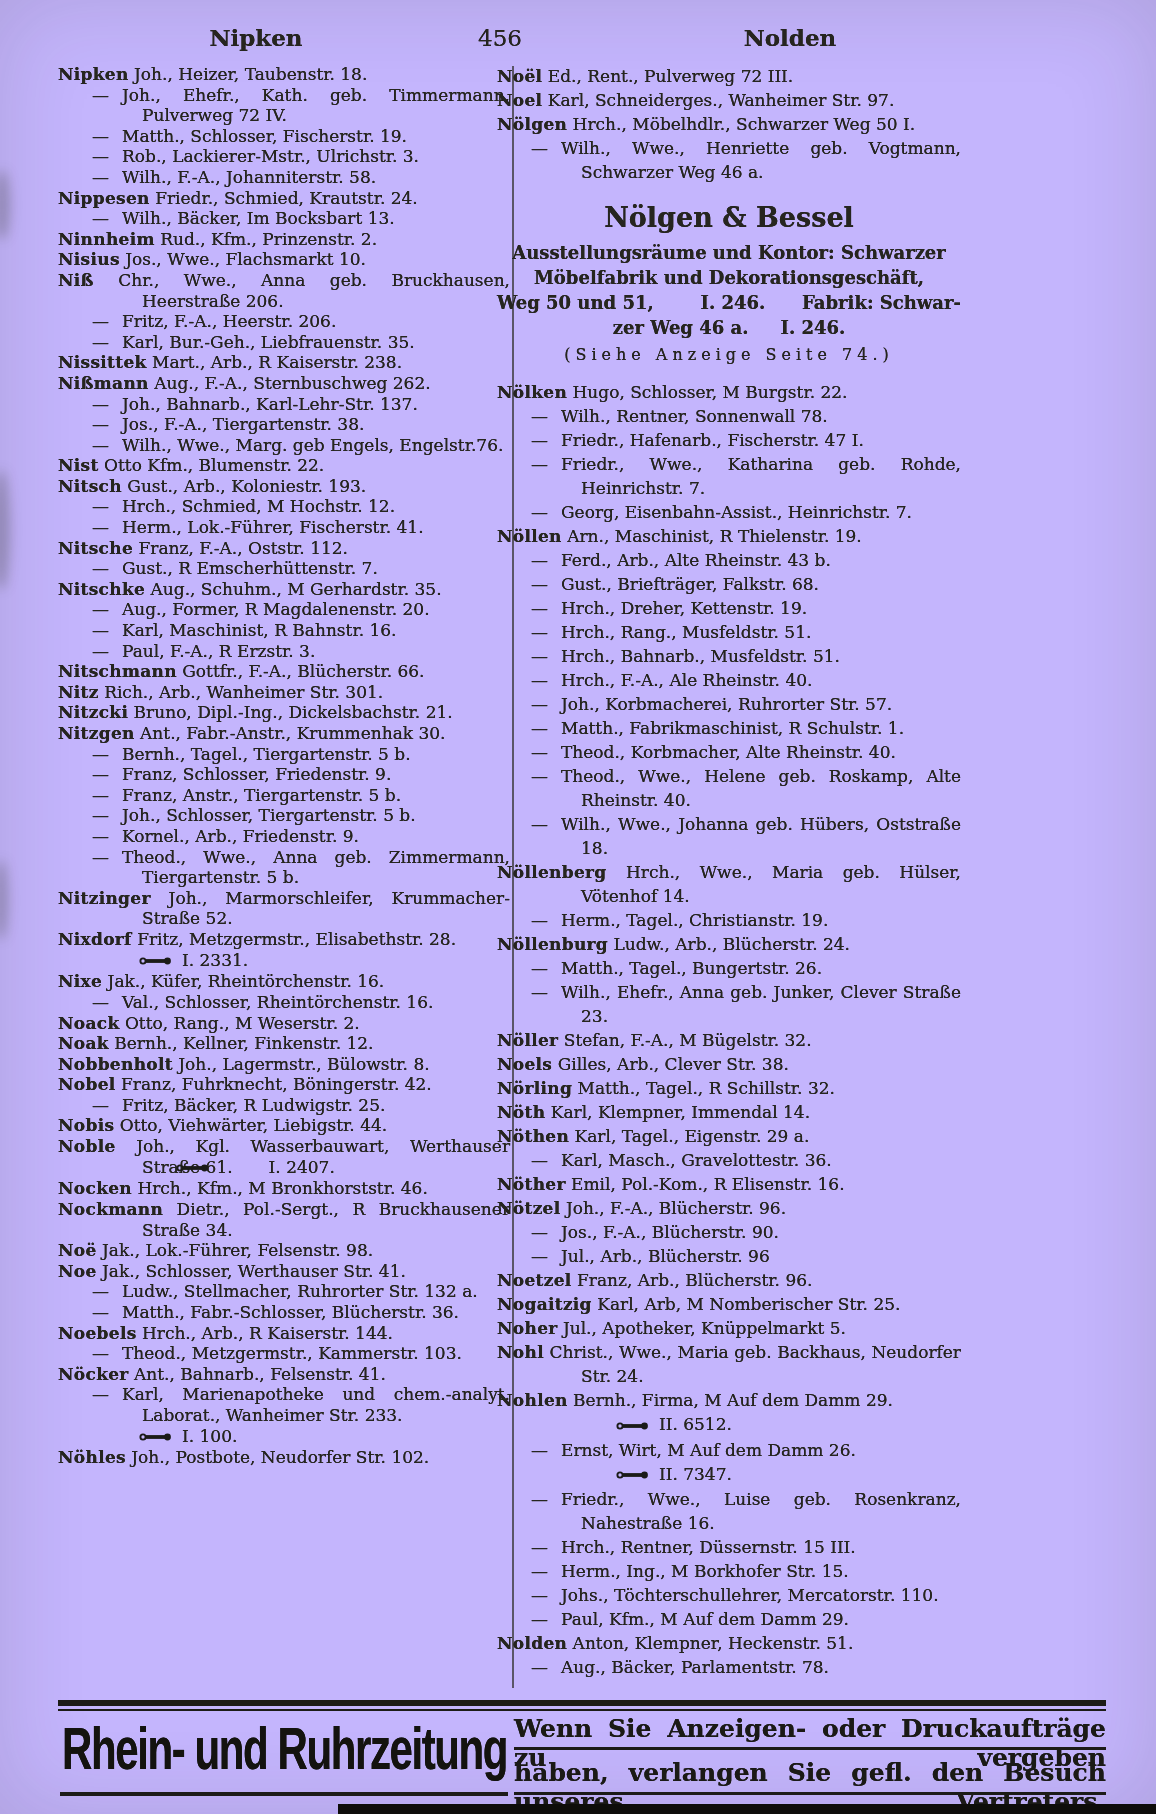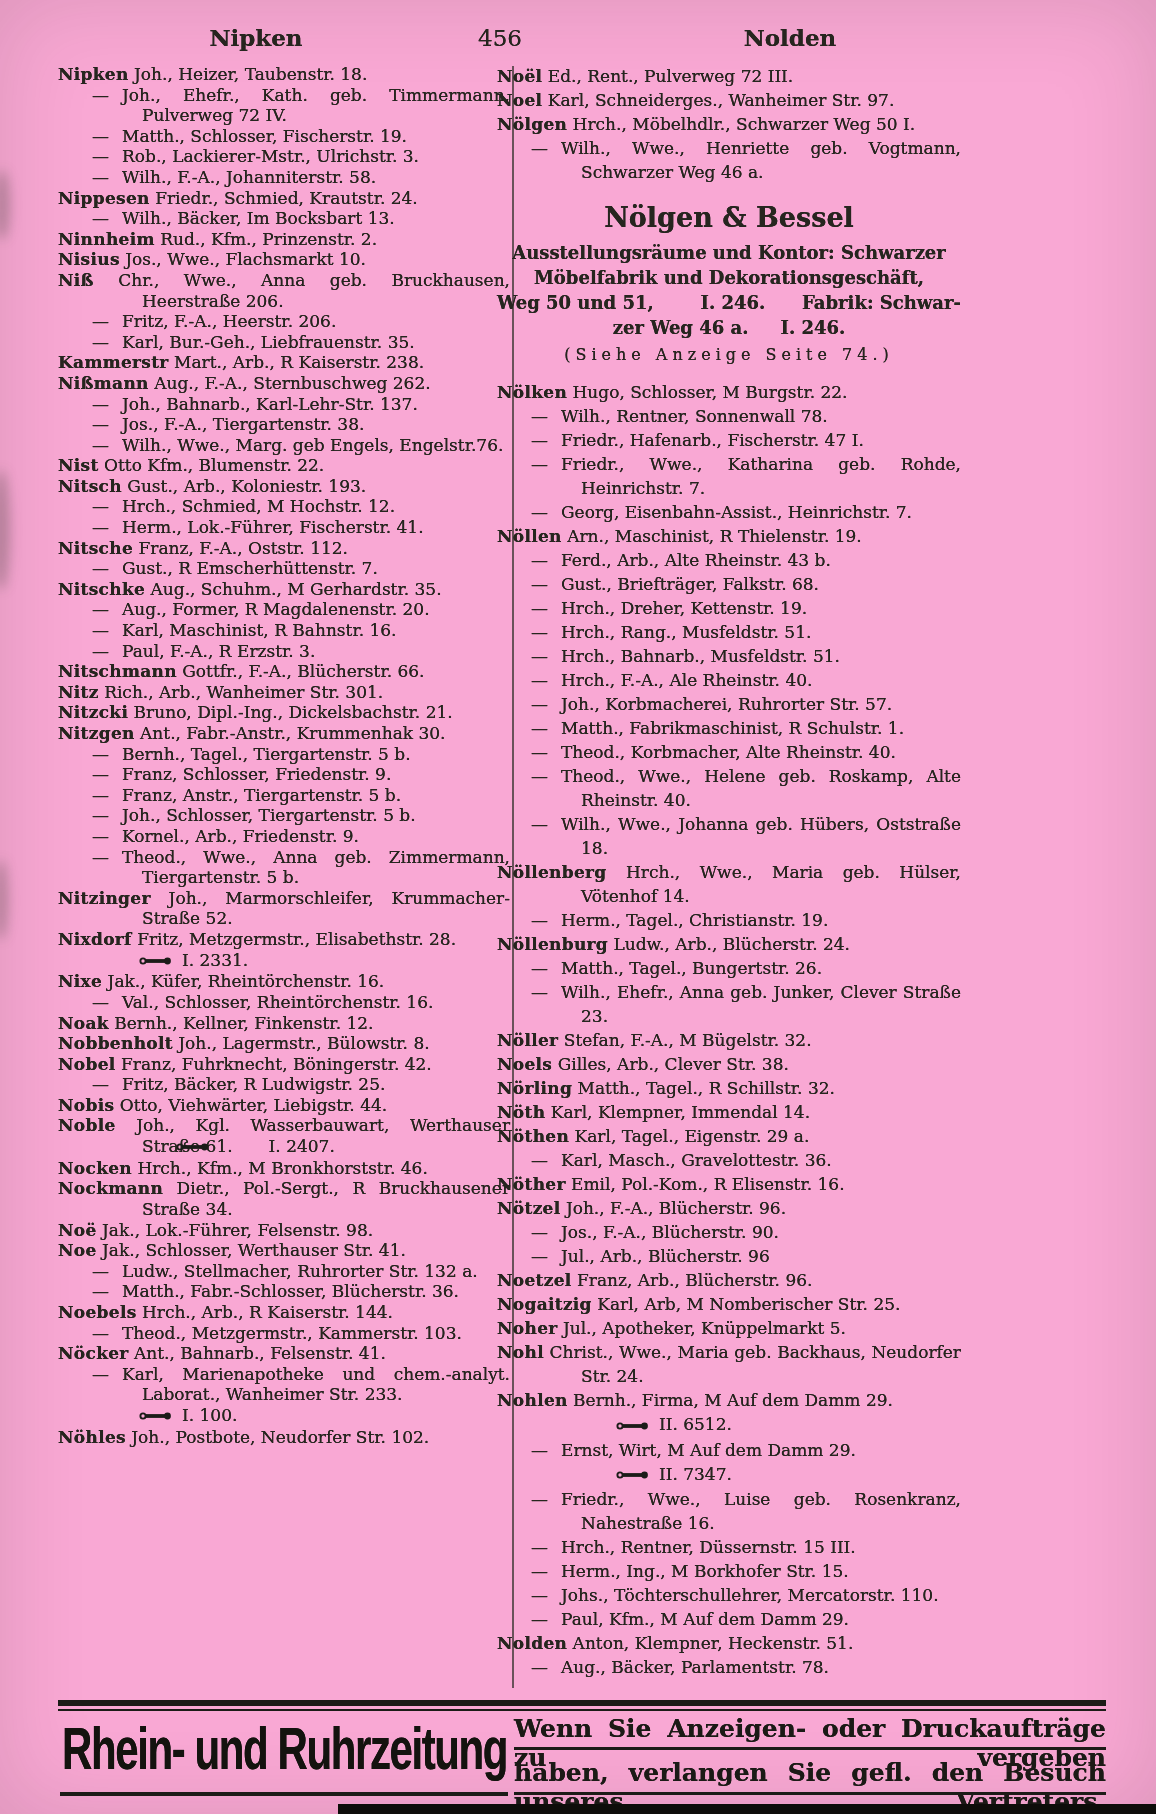--- a/index.html
+++ b/index.html
@@ -1,17 +1,17 @@
 <!DOCTYPE html>
 <html><head>
 <meta charset="utf-8">
 <style>
   html,body{margin:0;padding:0;background:#8f8e89;}
   .page{
-    position:relative;width:1156px;height:1814px;background:#f9a8d4;
+    position:relative;width:1156px;height:1814px;background:#c4b5fd;
     overflow:hidden;font-family:"DejaVu Serif",serif;color:#26251f;
     box-shadow:inset 0 0 90px rgba(40,38,30,.14);
   }
   .ink{ text-shadow:0 0 .5px currentColor; }
 
   
   .hdr{position:absolute;top:24px;font-size:23px;line-height:28px;}
   .hdr-left{left:0;width:512px;text-align:center;font-weight:bold;}
   .hdr-num{left:440px;width:120px;text-align:center;}
   .hdr-right{left:520px;width:540px;text-align:center;font-weight:bold;}
@@ -74,21 +74,21 @@
       <div class="entry dash"><span class="dash-mark">—</span><span class="etext">Matth., Schlosser, Fischerstr. 19.</span></div>
       <div class="entry dash"><span class="dash-mark">—</span><span class="etext">Rob., Lackierer-Mstr., Ulrichstr. 3.</span></div>
       <div class="entry dash"><span class="dash-mark">—</span><span class="etext">Wilh., F.-A., Johanniterstr. 58.</span></div>
       <div class="entry"><span class="surname">Nippesen</span> <span class="etext">Friedr., Schmied, Krautstr. 24.</span></div>
       <div class="entry dash"><span class="dash-mark">—</span><span class="etext">Wilh., Bäcker, Im Bocksbart 13.</span></div>
       <div class="entry"><span class="surname">Ninnheim</span> <span class="etext">Rud., Kfm., Prinzenstr. 2.</span></div>
       <div class="entry"><span class="surname">Nisius</span> <span class="etext">Jos., Wwe., Flachsmarkt 10.</span></div>
       <div class="entry"><span class="surname">Niß</span> <span class="etext">Chr., Wwe., Anna geb. Bruckhausen, Heerstraße 206.</span></div>
       <div class="entry dash"><span class="dash-mark">—</span><span class="etext">Fritz, F.-A., Heerstr. 206.</span></div>
       <div class="entry dash"><span class="dash-mark">—</span><span class="etext">Karl, Bur.-Geh., Liebfrauenstr. 35.</span></div>
-      <div class="entry"><span class="surname">Kammerstr</span> <span class="etext">Mart., Arb., R Kaiserstr. 238.</span></div>
+      <div class="entry"><span class="surname">Nissittek</span> <span class="etext">Mart., Arb., R Kaiserstr. 238.</span></div>
       <div class="entry"><span class="surname">Nißmann</span> <span class="etext">Aug., F.-A., Sternbuschweg 262.</span></div>
       <div class="entry dash"><span class="dash-mark">—</span><span class="etext">Joh., Bahnarb., Karl-Lehr-Str. 137.</span></div>
       <div class="entry dash"><span class="dash-mark">—</span><span class="etext">Jos., F.-A., Tiergartenstr. 38.</span></div>
       <div class="entry dash"><span class="dash-mark">—</span><span class="etext">Wilh., Wwe., Marg. geb Engels, Engelstr.76.</span></div>
       <div class="entry"><span class="surname">Nist</span> <span class="etext">Otto Kfm., Blumenstr. 22.</span></div>
       <div class="entry"><span class="surname">Nitsch</span> <span class="etext">Gust., Arb., Koloniestr. 193.</span></div>
       <div class="entry dash"><span class="dash-mark">—</span><span class="etext">Hrch., Schmied, M Hochstr. 12.</span></div>
       <div class="entry dash"><span class="dash-mark">—</span><span class="etext">Herm., Lok.-Führer, Fischerstr. 41.</span></div>
       <div class="entry"><span class="surname">Nitsche</span> <span class="etext">Franz, F.-A., Oststr. 112.</span></div>
       <div class="entry dash"><span class="dash-mark">—</span><span class="etext">Gust., R Emscherhüttenstr. 7.</span></div>
@@ -108,20 +108,21 @@
       <div class="entry dash"><span class="dash-mark">—</span><span class="etext">Theod., Wwe., Anna geb. Zimmermann, Tiergartenstr. 5 b.</span></div>
       <div class="entry"><span class="surname">Nitzinger</span> <span class="etext">Joh., Marmorschleifer, Krummacher-Straße 52.</span></div>
       <div class="entry"><span class="surname">Nixdorf</span> <span class="etext">Fritz, Metzgermstr., Elisabethstr. 28.</span></div>
       <div class="phone-line"><span class="phone-icon"><svg width="34" height="12" viewBox="0 0 34 12">
             <circle cx="5" cy="6" r="2.6" fill="none" stroke="#1b1b18" stroke-width="1.9"></circle>
             <rect x="7" y="4.1" width="20" height="3.8" fill="#1b1b18"></rect>
             <circle cx="29.5" cy="6" r="3.4" fill="#1b1b18"></circle>
           </svg></span><span>I. 2331.</span></div>
       <div class="entry"><span class="surname">Nixe</span> <span class="etext">Jak., Küfer, Rheintörchenstr. 16.</span></div>
       <div class="entry dash"><span class="dash-mark">—</span><span class="etext">Val., Schlosser, Rheintörchenstr. 16.</span></div>
+      <div class="entry"><span class="surname">Noack</span> <span class="etext">Otto, Rang., M Weserstr. 2.</span></div>
       <div class="entry"><span class="surname">Noak</span> <span class="etext">Bernh., Kellner, Finkenstr. 12.</span></div>
       <div class="entry"><span class="surname">Nobbenholt</span> <span class="etext">Joh., Lagermstr., Bülowstr. 8.</span></div>
       <div class="entry"><span class="surname">Nobel</span> <span class="etext">Franz, Fuhrknecht, Böningerstr. 42.</span></div>
       <div class="entry dash"><span class="dash-mark">—</span><span class="etext">Fritz, Bäcker, R Ludwigstr. 25.</span></div>
       <div class="entry"><span class="surname">Nobis</span> <span class="etext">Otto, Viehwärter, Liebigstr. 44.</span></div>
       <div class="entry"><span class="surname">Noble</span> <span class="etext">Joh., Kgl. Wasserbauwart, Werthauser Straße 61.</span><span class="phone-inline"><span class="phone-icon"><svg width="34" height="12" viewBox="0 0 34 12">
               <circle cx="5" cy="6" r="2.6" fill="none" stroke="#1b1b18" stroke-width="1.9"></circle>
               <rect x="7" y="4.1" width="20" height="3.8" fill="#1b1b18"></rect>
               <circle cx="29.5" cy="6" r="3.4" fill="#1b1b18"></circle>
             </svg></span><span>I. 2407.</span></span></div>
@@ -196,21 +197,21 @@
       <div class="entry"><span class="surname">Noetzel</span> <span class="etext">Franz, Arb., Blücherstr. 96.</span></div>
       <div class="entry"><span class="surname">Nogaitzig</span> <span class="etext">Karl, Arb, M Nomberischer Str. 25.</span></div>
       <div class="entry"><span class="surname">Noher</span> <span class="etext">Jul., Apotheker, Knüppelmarkt 5.</span></div>
       <div class="entry"><span class="surname">Nohl</span> <span class="etext">Christ., Wwe., Maria geb. Backhaus, Neudorfer Str. 24.</span></div>
       <div class="entry"><span class="surname">Nohlen</span> <span class="etext">Bernh., Firma, M Auf dem Damm 29.</span></div>
       <div class="phone-line"><span class="phone-icon"><svg width="34" height="12" viewBox="0 0 34 12">
             <circle cx="5" cy="6" r="2.6" fill="none" stroke="#1b1b18" stroke-width="1.9"></circle>
             <rect x="7" y="4.1" width="20" height="3.8" fill="#1b1b18"></rect>
             <circle cx="29.5" cy="6" r="3.4" fill="#1b1b18"></circle>
           </svg></span><span>II. 6512.</span></div>
-      <div class="entry dash"><span class="dash-mark">—</span><span class="etext">Ernst, Wirt, M Auf dem Damm 29.</span></div>
+      <div class="entry dash"><span class="dash-mark">—</span><span class="etext">Ernst, Wirt, M Auf dem Damm 26.</span></div>
       <div class="phone-line"><span class="phone-icon"><svg width="34" height="12" viewBox="0 0 34 12">
             <circle cx="5" cy="6" r="2.6" fill="none" stroke="#1b1b18" stroke-width="1.9"></circle>
             <rect x="7" y="4.1" width="20" height="3.8" fill="#1b1b18"></rect>
             <circle cx="29.5" cy="6" r="3.4" fill="#1b1b18"></circle>
           </svg></span><span>II. 7347.</span></div>
       <div class="entry dash"><span class="dash-mark">—</span><span class="etext">Friedr., Wwe., Luise geb. Rosenkranz, Nahestraße 16.</span></div>
       <div class="entry dash"><span class="dash-mark">—</span><span class="etext">Hrch., Rentner, Düssernstr. 15 III.</span></div>
       <div class="entry dash"><span class="dash-mark">—</span><span class="etext">Herm., Ing., M Borkhofer Str. 15.</span></div>
       <div class="entry dash"><span class="dash-mark">—</span><span class="etext">Johs., Töchterschullehrer, Mercatorstr. 110.</span></div>
       <div class="entry dash"><span class="dash-mark">—</span><span class="etext">Paul, Kfm., M Auf dem Damm 29.</span></div>

